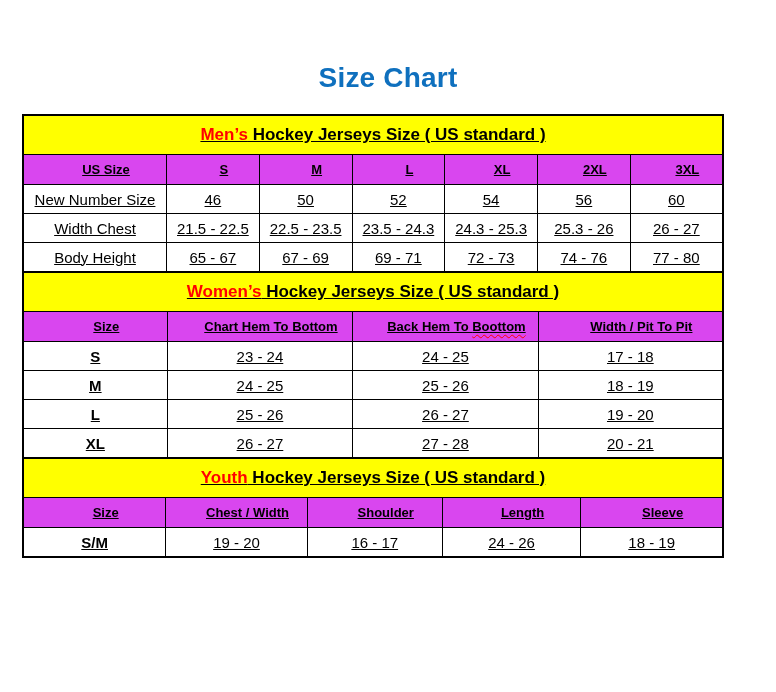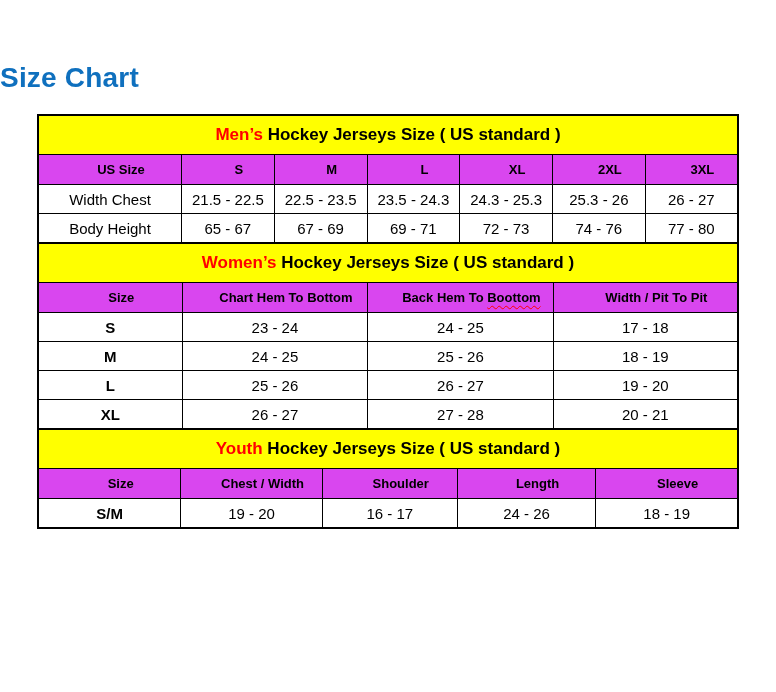--- a/index.html
+++ b/index.html
@@ -9,29 +9,30 @@
   }
   body {
     width: 776px;
     height: 692px;
     overflow: hidden;
     font-family: "Liberation Sans", "DejaVu Sans", sans-serif;
     color: #000000;
   }
   .page-title {
     margin: 62px 0 20px 0;
-    text-align: left;
+    text-align: center;
     font-size: 28px;
     font-weight: bold;
     color: var(--title_blue, #0f70be);
     letter-spacing: 0.2px;
   }
   .chart-wrap {
-    margin-left: 37px;
+    margin-left: 22px;
     width: 702px;
+    text-decoration: underline;
   }
   table.size-table {
     width: 100%;
     border-collapse: collapse;
     table-layout: fixed;
     border: 2px solid #000;
   }
   table.size-table + table.size-table {
     margin-top: -2px;
   }
@@ -104,20 +105,29 @@
           <th>US Size</th>
           <th>S</th>
           <th>M</th>
           <th>L</th>
           <th>XL</th>
           <th>2XL</th>
           <th>3XL</th>
         </tr>
       </thead>
       <tbody>
+        <tr>
+          <td class="row-label">New Number Size</td>
+          <td>46</td>
+          <td>50</td>
+          <td>52</td>
+          <td>54</td>
+          <td>56</td>
+          <td>60</td>
+        </tr>
         <tr>
           <td class="row-label">Width Chest</td>
           <td>21.5 - 22.5</td>
           <td>22.5 - 23.5</td>
           <td>23.5 - 24.3</td>
           <td>24.3 - 25.3</td>
           <td>25.3 - 26</td>
           <td>26 - 27</td>
         </tr>
         <tr>

